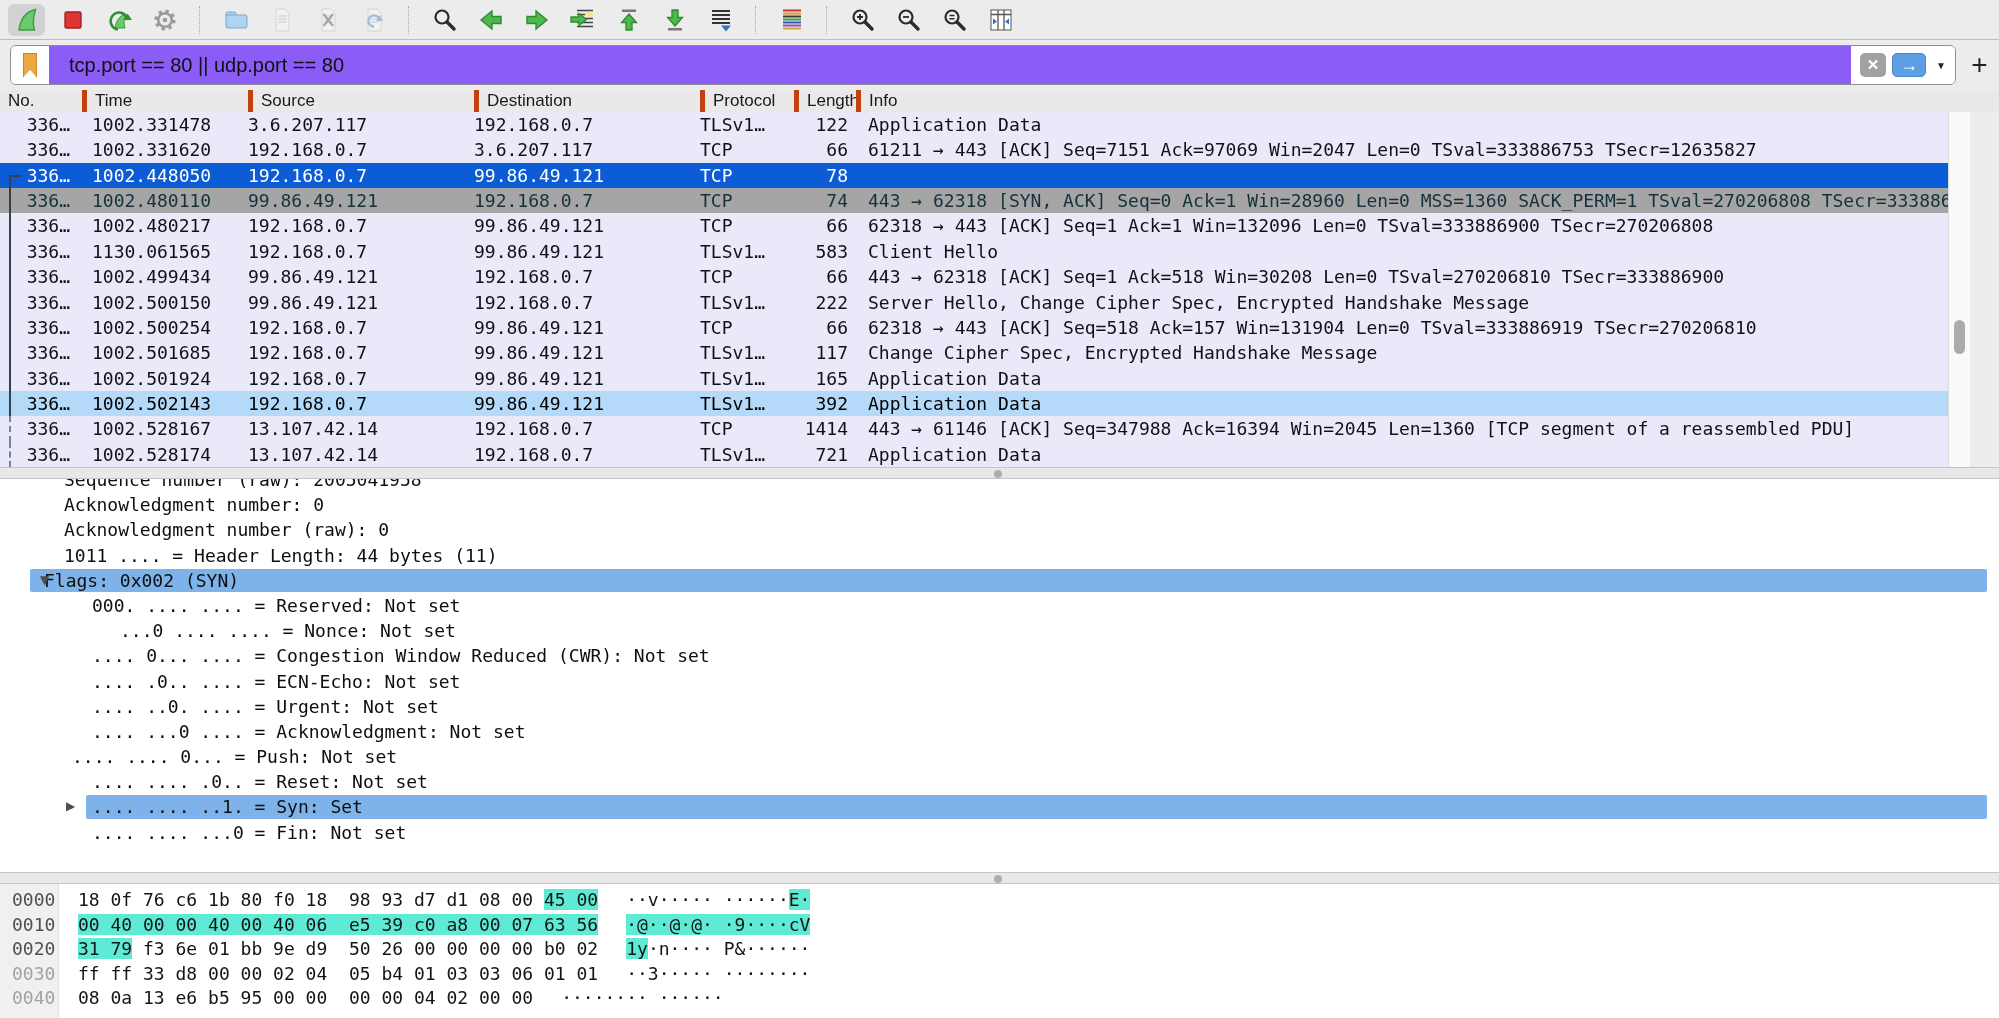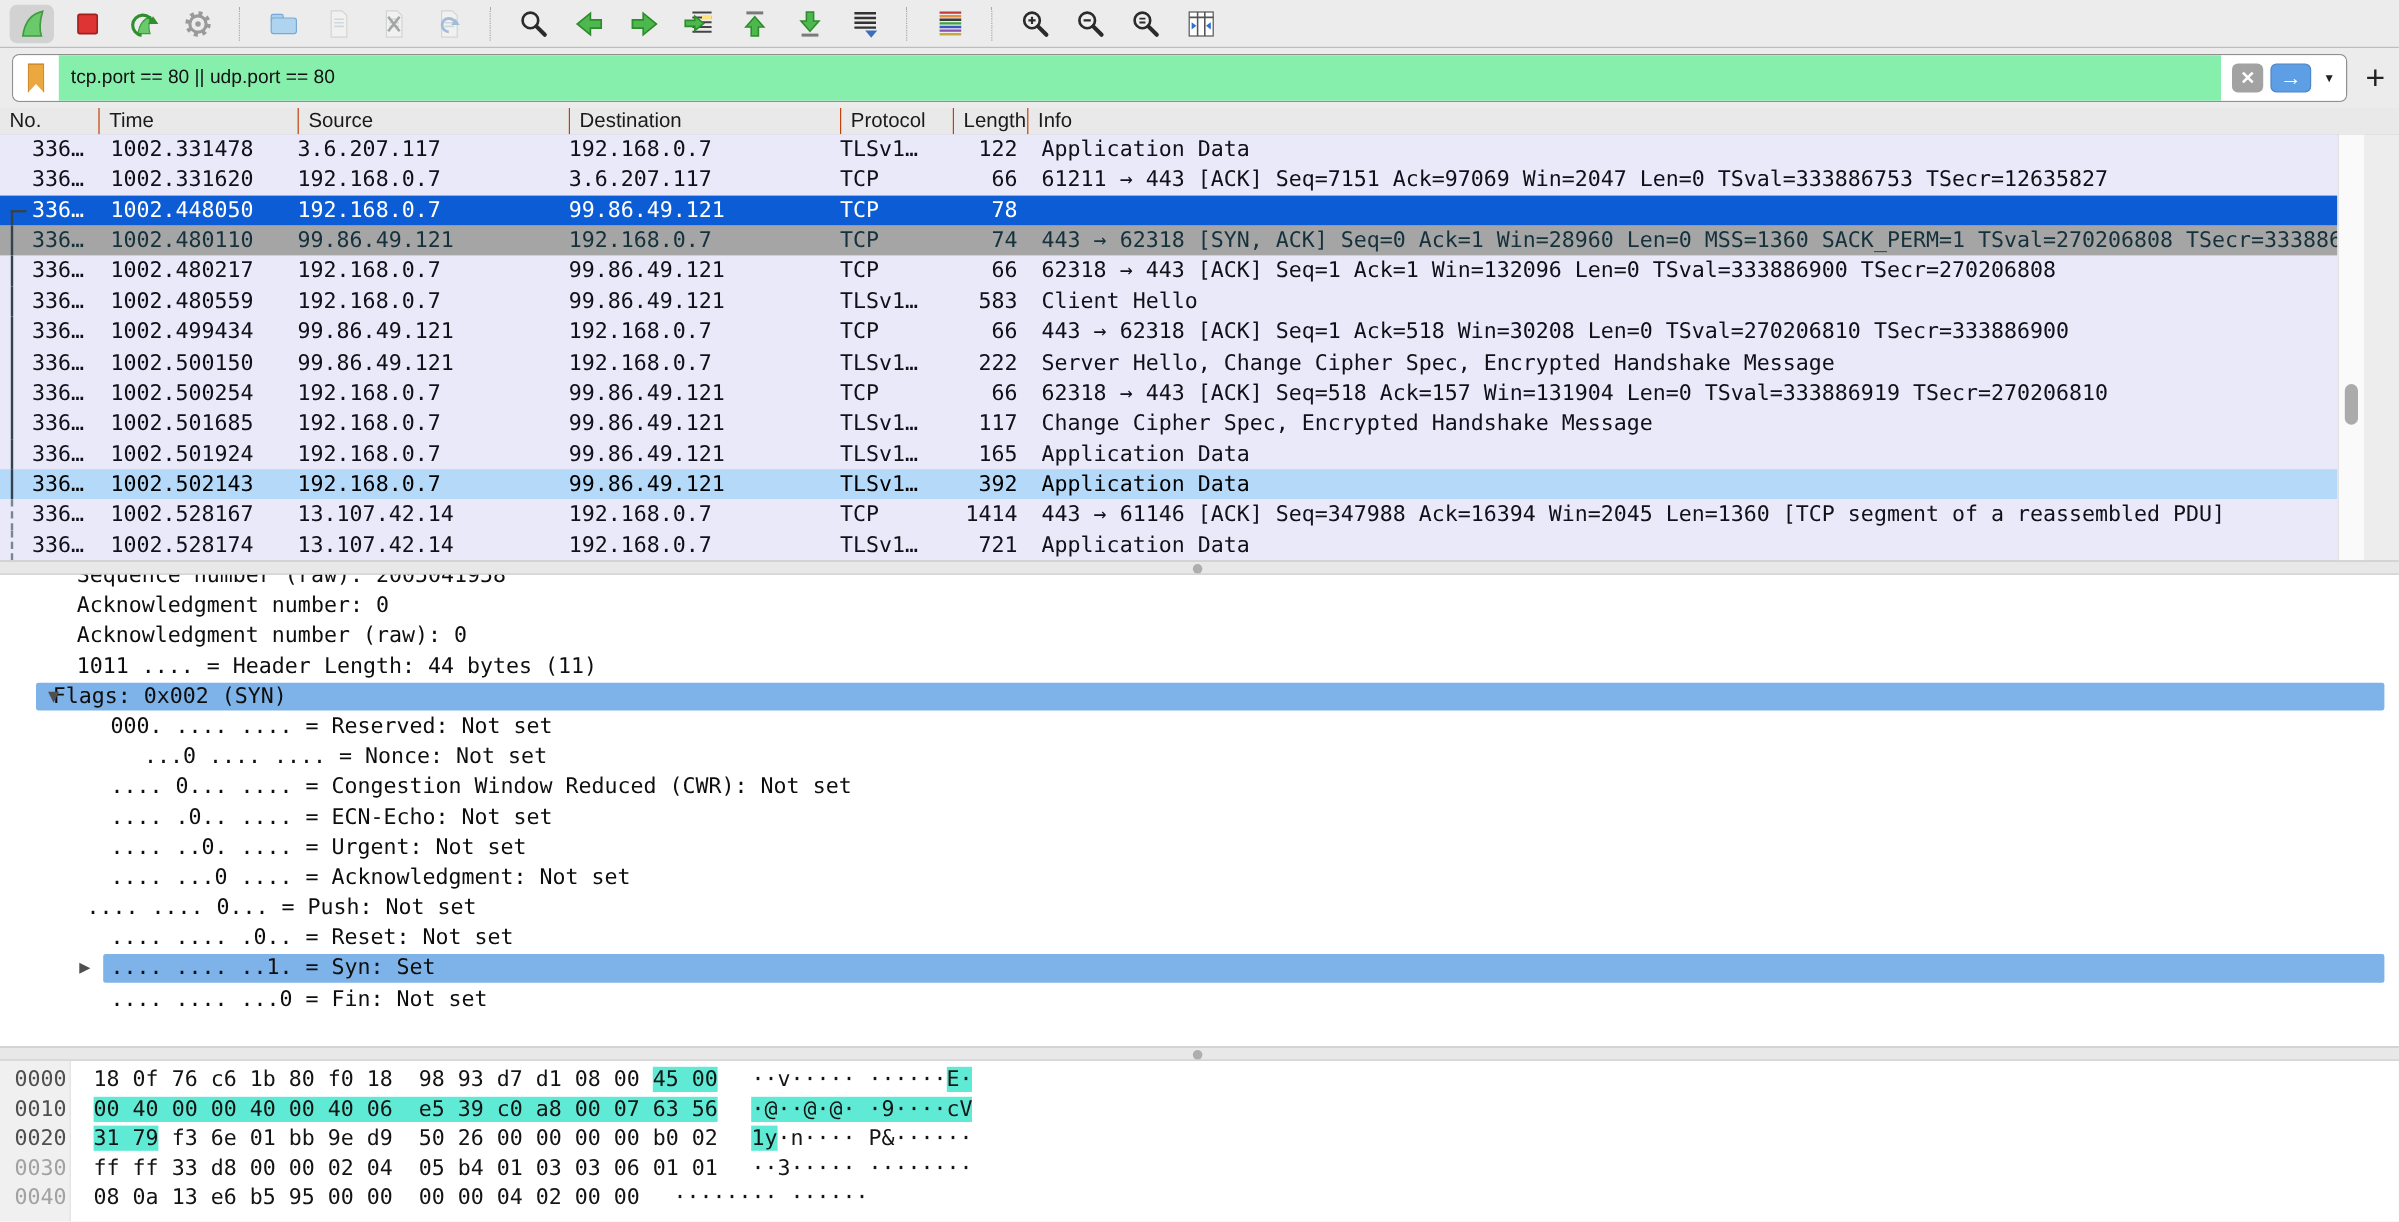--- a/index.html
+++ b/index.html
@@ -16,35 +16,35 @@
   .tb-sep{width:1px;height:28px;border-left:1px dotted #a8a8a8;margin:0 7px;}
 
   
   #filterbar{position:absolute;left:0;top:40px;width:1999px;height:50px;background:#ececec;
              display:flex;align-items:center;padding:0 10px;box-sizing:border-box;}
   #filter-field{flex:0 0 1944px;height:38px;border:1px solid #8f8f8f;border-radius:6px;background:#fff;
                 display:flex;align-items:stretch;overflow:hidden;}
   #bookmark-box{width:38px;background:#ffffff;display:flex;align-items:center;justify-content:center;}
   .bookmark{width:14px;height:25px;background:#eaa83e;border:1px solid #c8882a;box-sizing:border-box;
             clip-path:polygon(0 0,100% 0,100% 100%,50% 70%,0 100%);}
-  #filter-input{flex:1;background:#86efac;display:flex;align-items:center;padding-left:10px;
-                font-size:16px;color:#111;}
+  #filter-input{flex:1;background:#8b5cf6;display:flex;align-items:center;padding-left:20px;
+                font-size:20px;color:#111;}
   #filter-controls{display:flex;align-items:center;gap:6px;padding:0 9px;background:#fff;}
   #filter-clear{width:26px;height:24px;border-radius:5px;background:#a2a2a2;color:#fff;font-weight:bold;
                 display:flex;align-items:center;justify-content:center;font-size:15px;}
   #filter-apply{width:34px;height:24px;border-radius:5px;background:#5e9ee4;border:1px solid #4a86c8;color:#fff;
                 display:flex;align-items:center;justify-content:center;font-size:18px;box-sizing:border-box;}
   #filter-caret{font-size:10px;color:#222;margin-left:4px;}
   #filter-add{margin-left:14px;font-size:28px;color:#222;width:26px;text-align:center;line-height:26px;}
 
   
   .grid-cols{display:grid;grid-template-columns:82px 166px 226px 226px 94px 62px 1fr;}
   #pl-header{position:absolute;left:0;top:90px;width:1999px;height:22px;background:#e9e9e9;
              border-bottom:1px solid #bcbcbc;font-size:17px;color:#1a1a1a;}
-  #pl-header .hcell{padding-left:8px;line-height:21px;overflow:hidden;white-space:nowrap;border-left:1px solid #c2410c;}
+  #pl-header .hcell{padding-left:8px;line-height:21px;overflow:hidden;white-space:nowrap;border-left:5px solid #c2410c;}
   #pl-header .hcell:first-child{border-left:none;}
   #packet-list{position:absolute;left:0;top:112px;width:1948px;height:355px;overflow:hidden;
                font-family:"DejaVu Sans Mono", monospace;font-size:18px;background:#e9e9fa;}
   .prow{height:25.36px;line-height:25.36px;position:relative;}
   .prow .cell{overflow:hidden;white-space:pre;}
   .prow.normal{background:#e9e9fa;color:#101018;}
   .prow.selected{background:#0b5cd5;color:#ffffff;}
   .prow.related{background:#a5a5a5;color:#15313c;}
   .prow.marked{background:#b5d9f9;color:#000;}
   .c-no{text-align:right;padding-right:12px;}
@@ -302,21 +302,21 @@
         <div class="cell c-time">1002.480217</div>
         <div class="cell c-source">192.168.0.7</div>
         <div class="cell c-destination">99.86.49.121</div>
         <div class="cell c-protocol">TCP</div>
         <div class="cell c-length">66</div>
         <div class="cell c-info">62318 → 443 [ACK] Seq=1 Ack=1 Win=132096 Len=0 TSval=333886900 TSecr=270206808</div>
       </div>
       <div class="prow grid-cols normal">
         <div class="mark-line"></div>
         <div class="cell c-no">336…</div>
-        <div class="cell c-time">1002.480559</div>
+        <div class="cell c-time">1130.061565</div>
         <div class="cell c-source">192.168.0.7</div>
         <div class="cell c-destination">99.86.49.121</div>
         <div class="cell c-protocol">TLSv1…</div>
         <div class="cell c-length">583</div>
         <div class="cell c-info">Client Hello</div>
       </div>
       <div class="prow grid-cols normal">
         <div class="mark-line"></div>
         <div class="cell c-no">336…</div>
         <div class="cell c-time">1002.499434</div>

